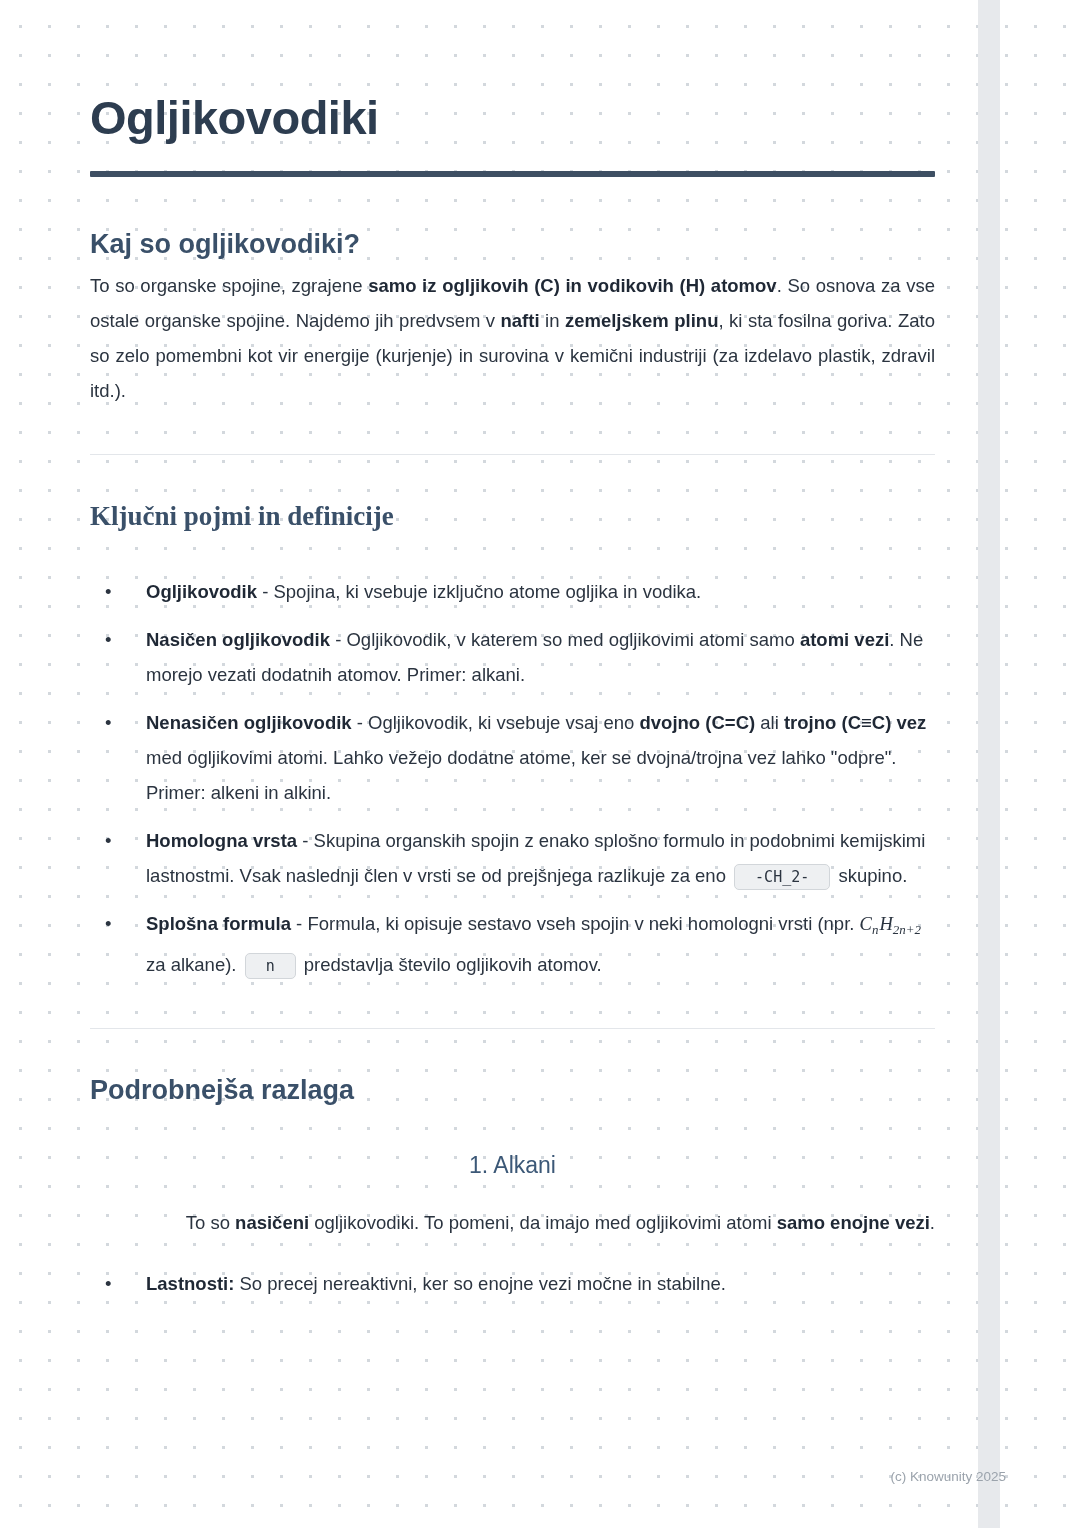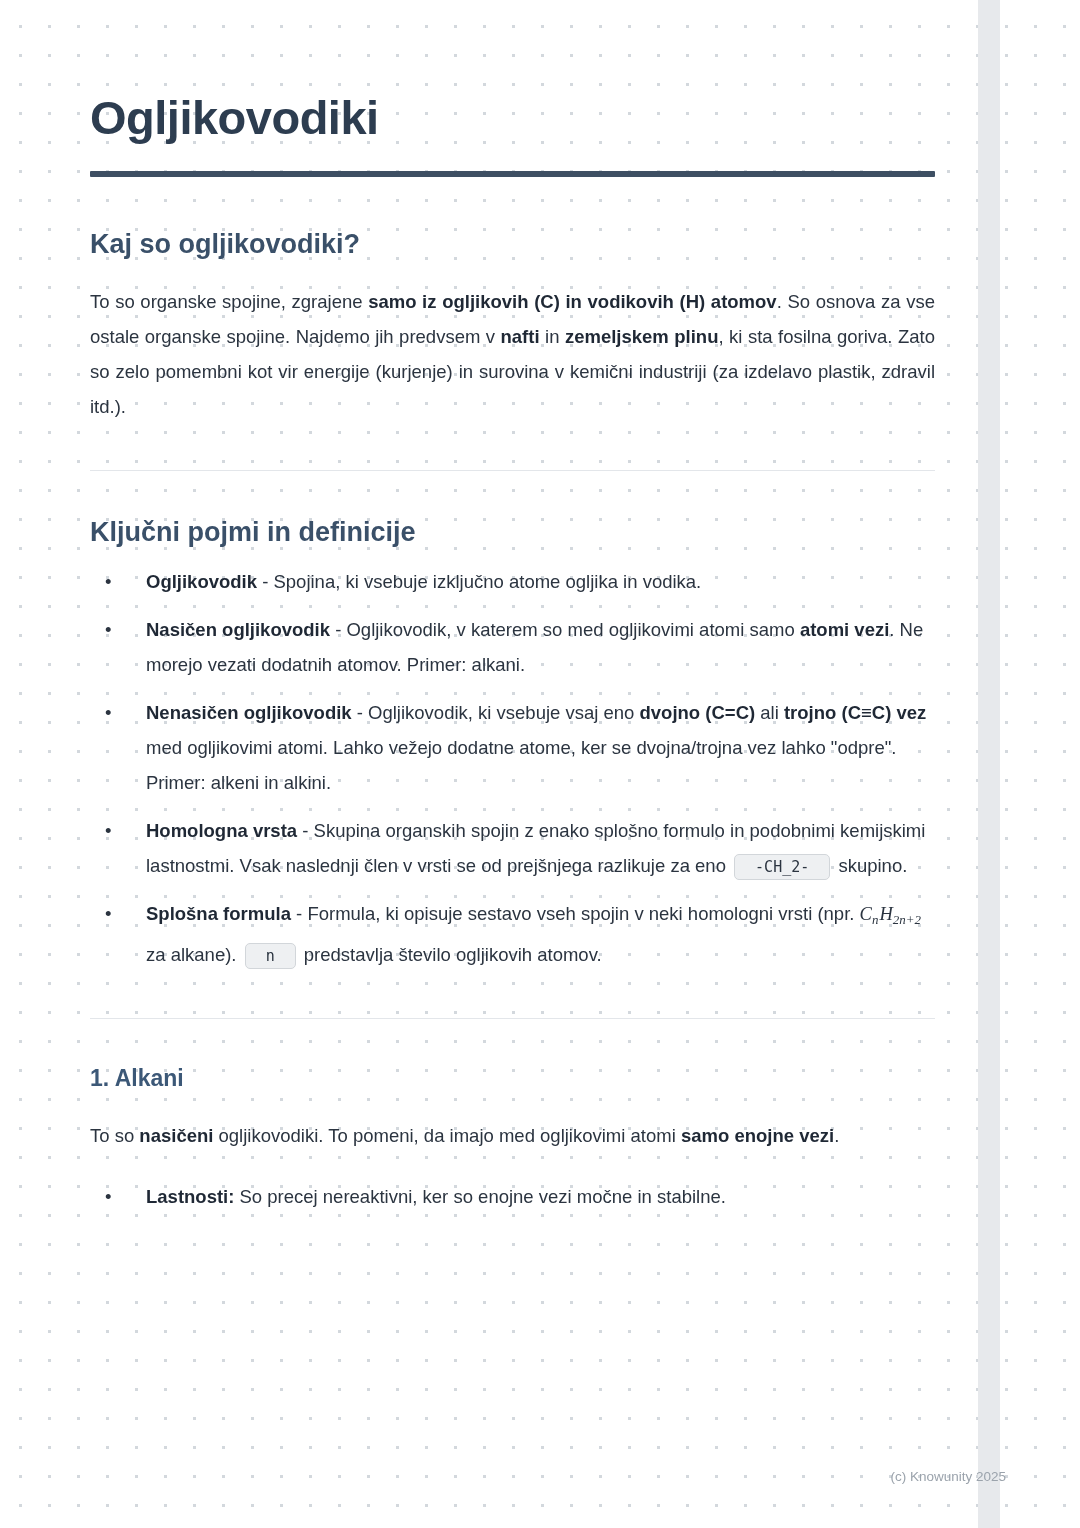--- a/index.html
+++ b/index.html
@@ -22,29 +22,29 @@
   .content { position:absolute; left:90px; top:90px; width:845px; }
 
   h1.title {
     font-size:47px; font-weight:800; color:#2d3d50; letter-spacing:-0.5px;
   }
   .title-rule { height:6px; background:#3e4f63; margin-top:26px; border-radius:1px; }
 
   h2.section-h {
     font-size:27px; font-weight:700; color:#3a5069;
   }
-  .sec-intro h2.section-h { margin:52px 0 24px; }
-  .sec-pojmi h2.section-h { margin:0 0 16px; }
+  .sec-intro h2.section-h { margin:52px 0 8px; }
+  .sec-pojmi h2.section-h { margin:0 0 42px;font-family:Liberation Serif, serif; }
   .sec-razlaga h2.section-h { margin:0 0 26px; }
 
   h3.subsection-h {
-    font-size:23px; font-weight:700; color:#3c5877; margin:46px 0 26px;
+    font-size:23px; font-weight:400; color:#3c5877; margin:46px 0 26px;text-align:center;
   }
 
-  .para { font-size:18.5px; line-height:35px; color:#2b3440; }
+  .para { font-size:18.5px; line-height:35px; color:#2b3440;text-align:right; }
   .justify { text-align:justify; }
 
   .divider { border:none; border-top:1px solid #e3e6ea; margin:46px 0; }
 
   ul.bullets { list-style:none; }
   ul.bullets li { display:flex; margin-bottom:13px; }
   .marker {
     flex:0 0 35px; padding-left:15px; font-size:18.5px; line-height:35px; color:#2b3440;
   }
   .li-text { flex:1 1 auto; font-size:18.5px; line-height:35px;margin-left:21px; }
@@ -114,20 +114,21 @@
         <li>
           <span class="marker">•</span>
           <span class="li-text"><span class="run run-b">Splošna formula</span><span class="run"> - Formula, ki opisuje sestavo vseh spojin v neki homologni vrsti (npr. </span><span class="run run-mi">C</span><span class="run run-msub">n</span><span class="run run-mi">H</span><span class="run run-msub">2n+2</span><span class="run"> za alkane). </span><span class="run run-code">n</span><span class="run"> predstavlja število ogljikovih atomov.</span></span>
         </li>
       </ul>
     </section>
 
     <hr class="divider">
 
     <section class="sec-razlaga">
+      <h2 class="section-h">Podrobnejša razlaga</h2>
 
       <h3 class="subsection-h">1. Alkani</h3>
       <p class="para"><span class="run">To so </span><span class="run run-b">nasičeni</span><span class="run"> ogljikovodiki. To pomeni, da imajo med ogljikovimi atomi </span><span class="run run-b">samo enojne vezi</span><span class="run">.</span></p>
 
       <ul class="bullets" style="margin-top:26px;">
         <li>
           <span class="marker">•</span>
           <span class="li-text"><span class="run run-b">Lastnosti:</span><span class="run"> So precej nereaktivni, ker so enojne vezi močne in stabilne.</span></span>
         </li>
       </ul>

